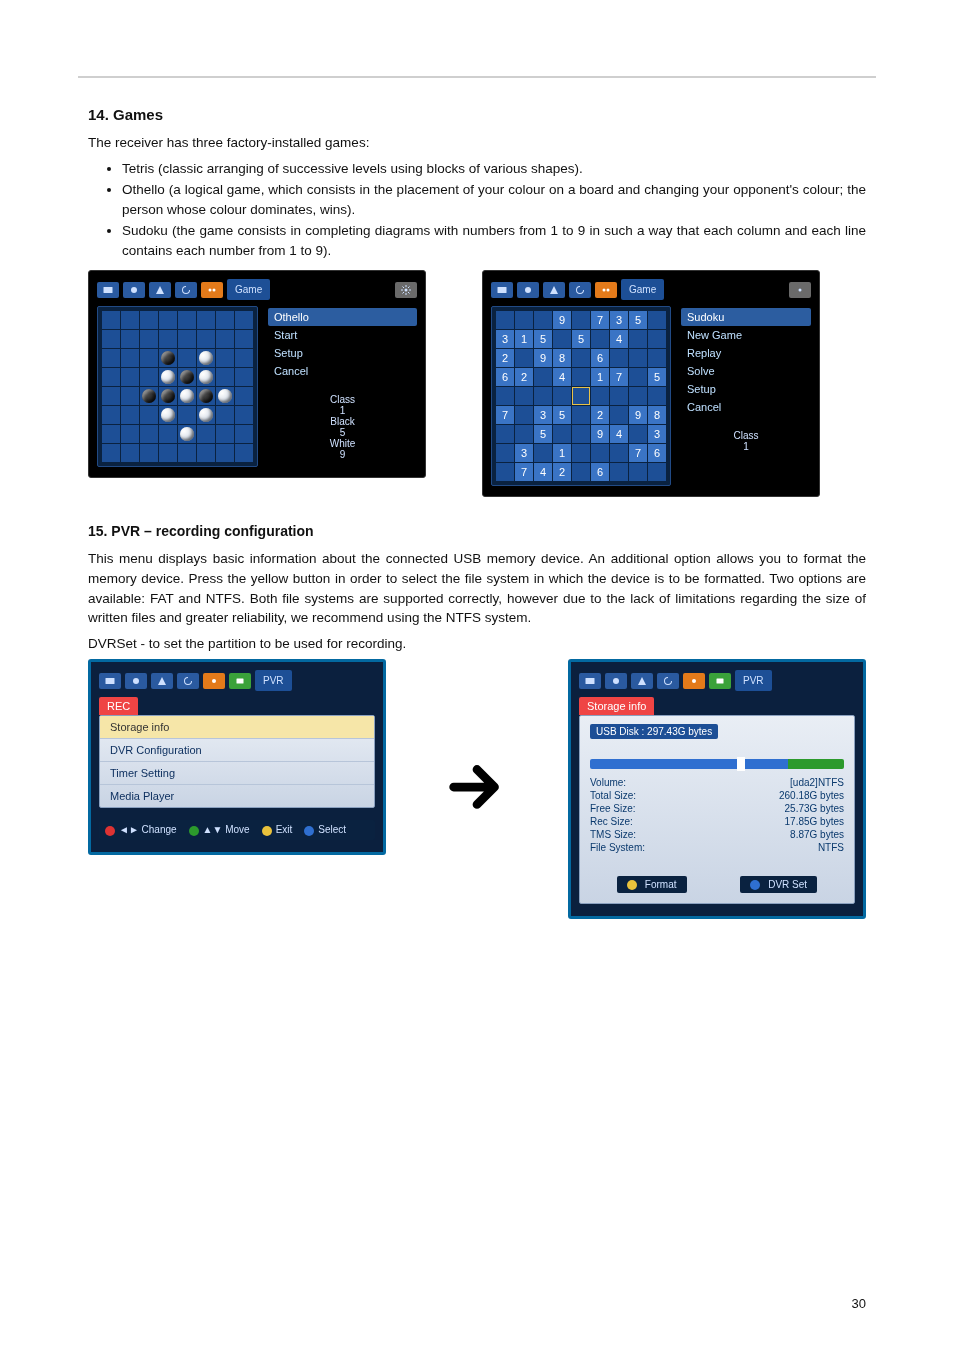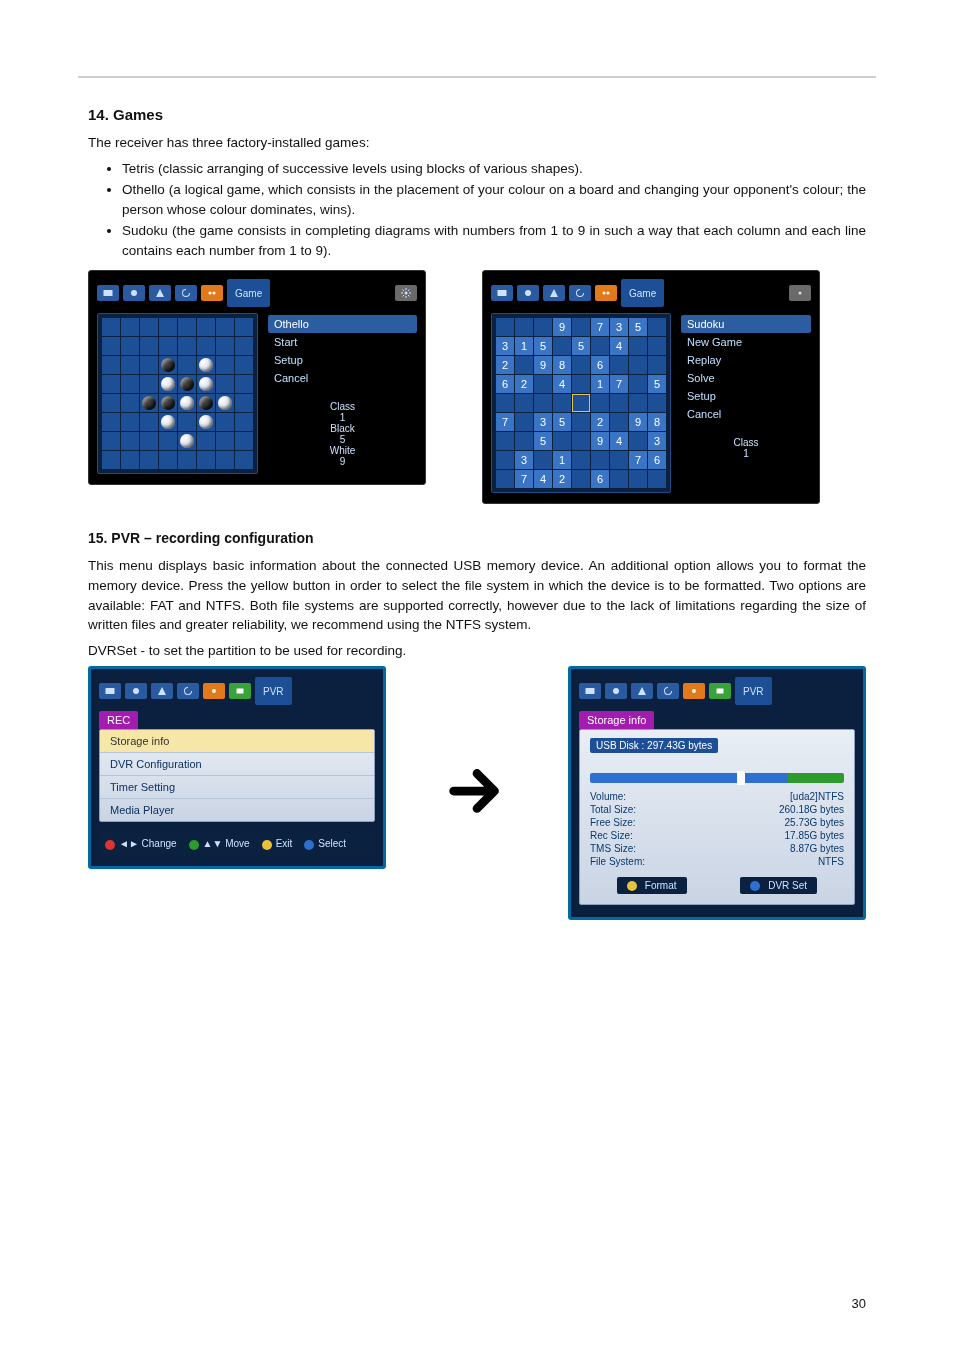--- a/index.html
+++ b/index.html
@@ -13,52 +13,52 @@
   ul{margin:4px 0 10px 34px;padding:0;}
   li{font-size:13.5px;line-height:1.45;text-align:justify;list-style:disc;margin-bottom:2px;}
   .row{display:flex;gap:56px;align-items:flex-start;margin-top:6px;}
   .shot{width:320px;background:#000;border:1px solid #333;border-radius:3px;padding:8px 8px 10px;color:#dfe9f8;font-size:11px;}
   .topbar{display:flex;gap:4px;align-items:center;margin-bottom:6px;}
   .tb{width:22px;height:16px;border-radius:2px;background:#2a5aa0;display:inline-flex;align-items:center;justify-content:center;}
   .tb.orange{background:#e37a1a;}
   .tb.green{background:#3aa23a;}
   .tb.gray{background:#6a6a6a;}
   .tb svg{width:12px;height:12px;}
-  .tag{height:28px;padding:0 8px;border-radius:2px;background:#1d4f96;display:inline-flex;align-items:center;color:#cfe1ff;font-size:10px;}
+  .tag{height:21px;padding:0 8px;border-radius:2px;background:#1d4f96;display:inline-flex;align-items:center;color:#cfe1ff;font-size:10px;}
   .gamewrap{display:flex;gap:10px;}
   .board{background:#0a2240;border:1px solid #214a85;padding:4px;border-radius:2px;}
   .oth{display:grid;grid-template-columns:repeat(8,18px);grid-template-rows:repeat(8,18px);gap:1px;}
   .oth .c{background:#1d4f96;}
   .disc{width:14px;height:14px;border-radius:50%;margin:2px auto;box-shadow:inset -2px -2px 3px rgba(0,0,0,.5),inset 2px 2px 3px rgba(255,255,255,.4);}
   .disc.black{background:radial-gradient(circle at 30% 30%,#555,#000);}
   .disc.white{background:radial-gradient(circle at 30% 30%,#fff,#b8c4d6);}
   .sidemenu{flex:1;display:flex;flex-direction:column;gap:4px;padding-top:2px;}
   .mi{color:#bfe0ff;font-size:11px;padding:3px 6px;border-radius:2px;}
   .mi.sel{color:#fff;background:#2c5da0;}
   .stat{display:flex;flex-direction:column;align-items:center;font-size:10px;color:#cfe1ff;}
   .sud{display:grid;grid-template-columns:repeat(9,18px);grid-template-rows:repeat(9,18px);gap:1px;background:#0a2240;}
   .sud .s{background:#1d4f96;color:#fff;font-size:11px;display:flex;align-items:center;justify-content:center;}
   .sud .s.given{background:#3a74c5;}
   .sud .s.hl{outline:1px solid #e6c24a;outline-offset:-1px;}
   .pvrshot{width:320px;background:#0b203e;border:3px solid #0369a1;border-radius:3px;padding:8px 8px 12px;color:#dfe9f8;font-size:11px;}
-  .panelTitle{background:#a21caf;color:#fff;font-size:11px;padding:3px 8px;border-radius:2px 2px 0 0;display:inline-block;}
+  .panelTitle{background:#ef4444;color:#fff;font-size:11px;padding:3px 8px;border-radius:2px 2px 0 0;display:inline-block;}
   .list{background:linear-gradient(180deg,#e9eef5,#c9d4e4);border:1px solid #8aa0bf;border-radius:2px;overflow:hidden;}
   .li{padding:5px 10px;border-bottom:1px solid #b7c5d9;color:#0f3160;font-size:11px;}
   .li:last-child{border-bottom:none;}
   .li.sel{background:#f6e6a8;color:#333;}
   .hintbar{margin-top:12px;background:#0a2240;border-radius:2px;padding:4px 6px;display:flex;gap:12px;font-size:10px;color:#cfe1ff;align-items:center;text-align:right;}
   .dot{width:10px;height:10px;border-radius:50%;display:inline-block;margin-right:4px;vertical-align:middle;}
   .dot.r{background:#d33;} .dot.g{background:#2c9a2c;} .dot.y{background:#e9c23c;} .dot.b{background:#2f6fd0;}
   .arrow{flex:0 0 auto;align-self:center;}
   .siCard{background:linear-gradient(180deg,#e9eef5,#c9d4e4);border:1px solid #8aa0bf;border-radius:2px;padding:8px 10px 10px;}
   .siHead{background:#1d4f96;color:#fff;font-size:10px;padding:2px 6px;border-radius:2px;display:inline-block;margin-bottom:16px;}
   .bar{height:10px;background:linear-gradient(90deg,#2f6fd0 0 78%,#2c9a2c 78% 100%);border-radius:2px;position:relative;margin:4px 0 8px;}
   .bar .tick{position:absolute;top:-2px;width:8px;height:14px;background:#fff;left:58%;}
   .kv{display:flex;justify-content:space-between;font-size:10px;color:#0b3a6e;margin:2px 0;}
-  .btns{display:flex;justify-content:space-around;margin-top:10px;}
+  .btns{display:flex;justify-content:space-around;margin-top:23px;}
   .btn{background:#0a2240;color:#cfe1ff;font-size:10px;padding:3px 10px;border-radius:2px;display:flex;align-items:center;gap:4px;}
   .pagenum{position:absolute;right:88px;bottom:40px;font-size:13px;}
 </style>
 </head>
 <body>
 
 <div class="rule"></div>
 
 <div class="content">
 

